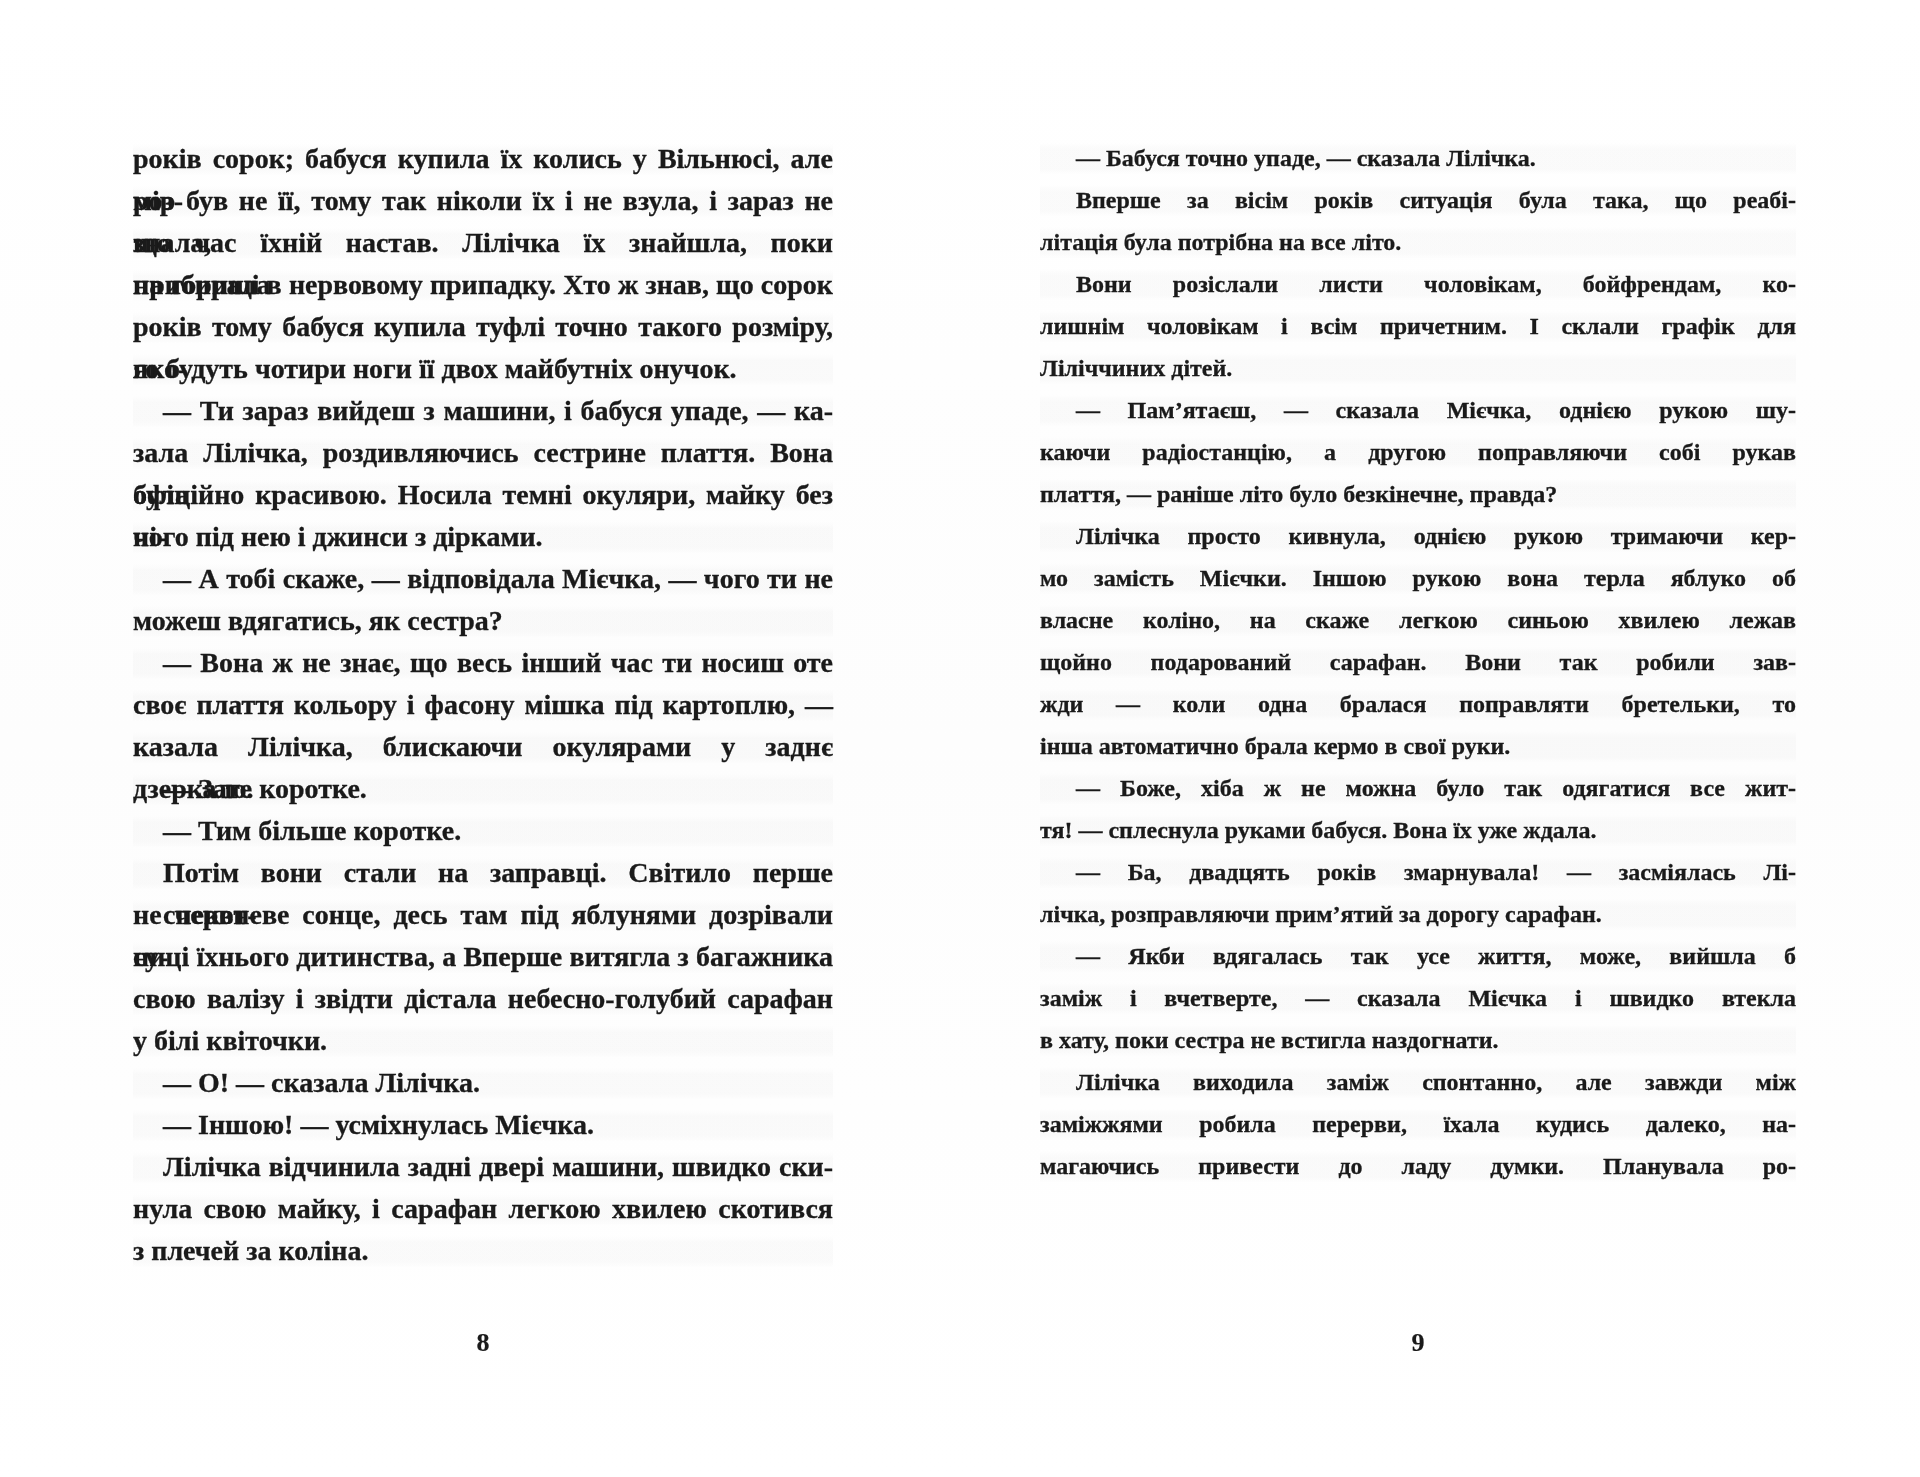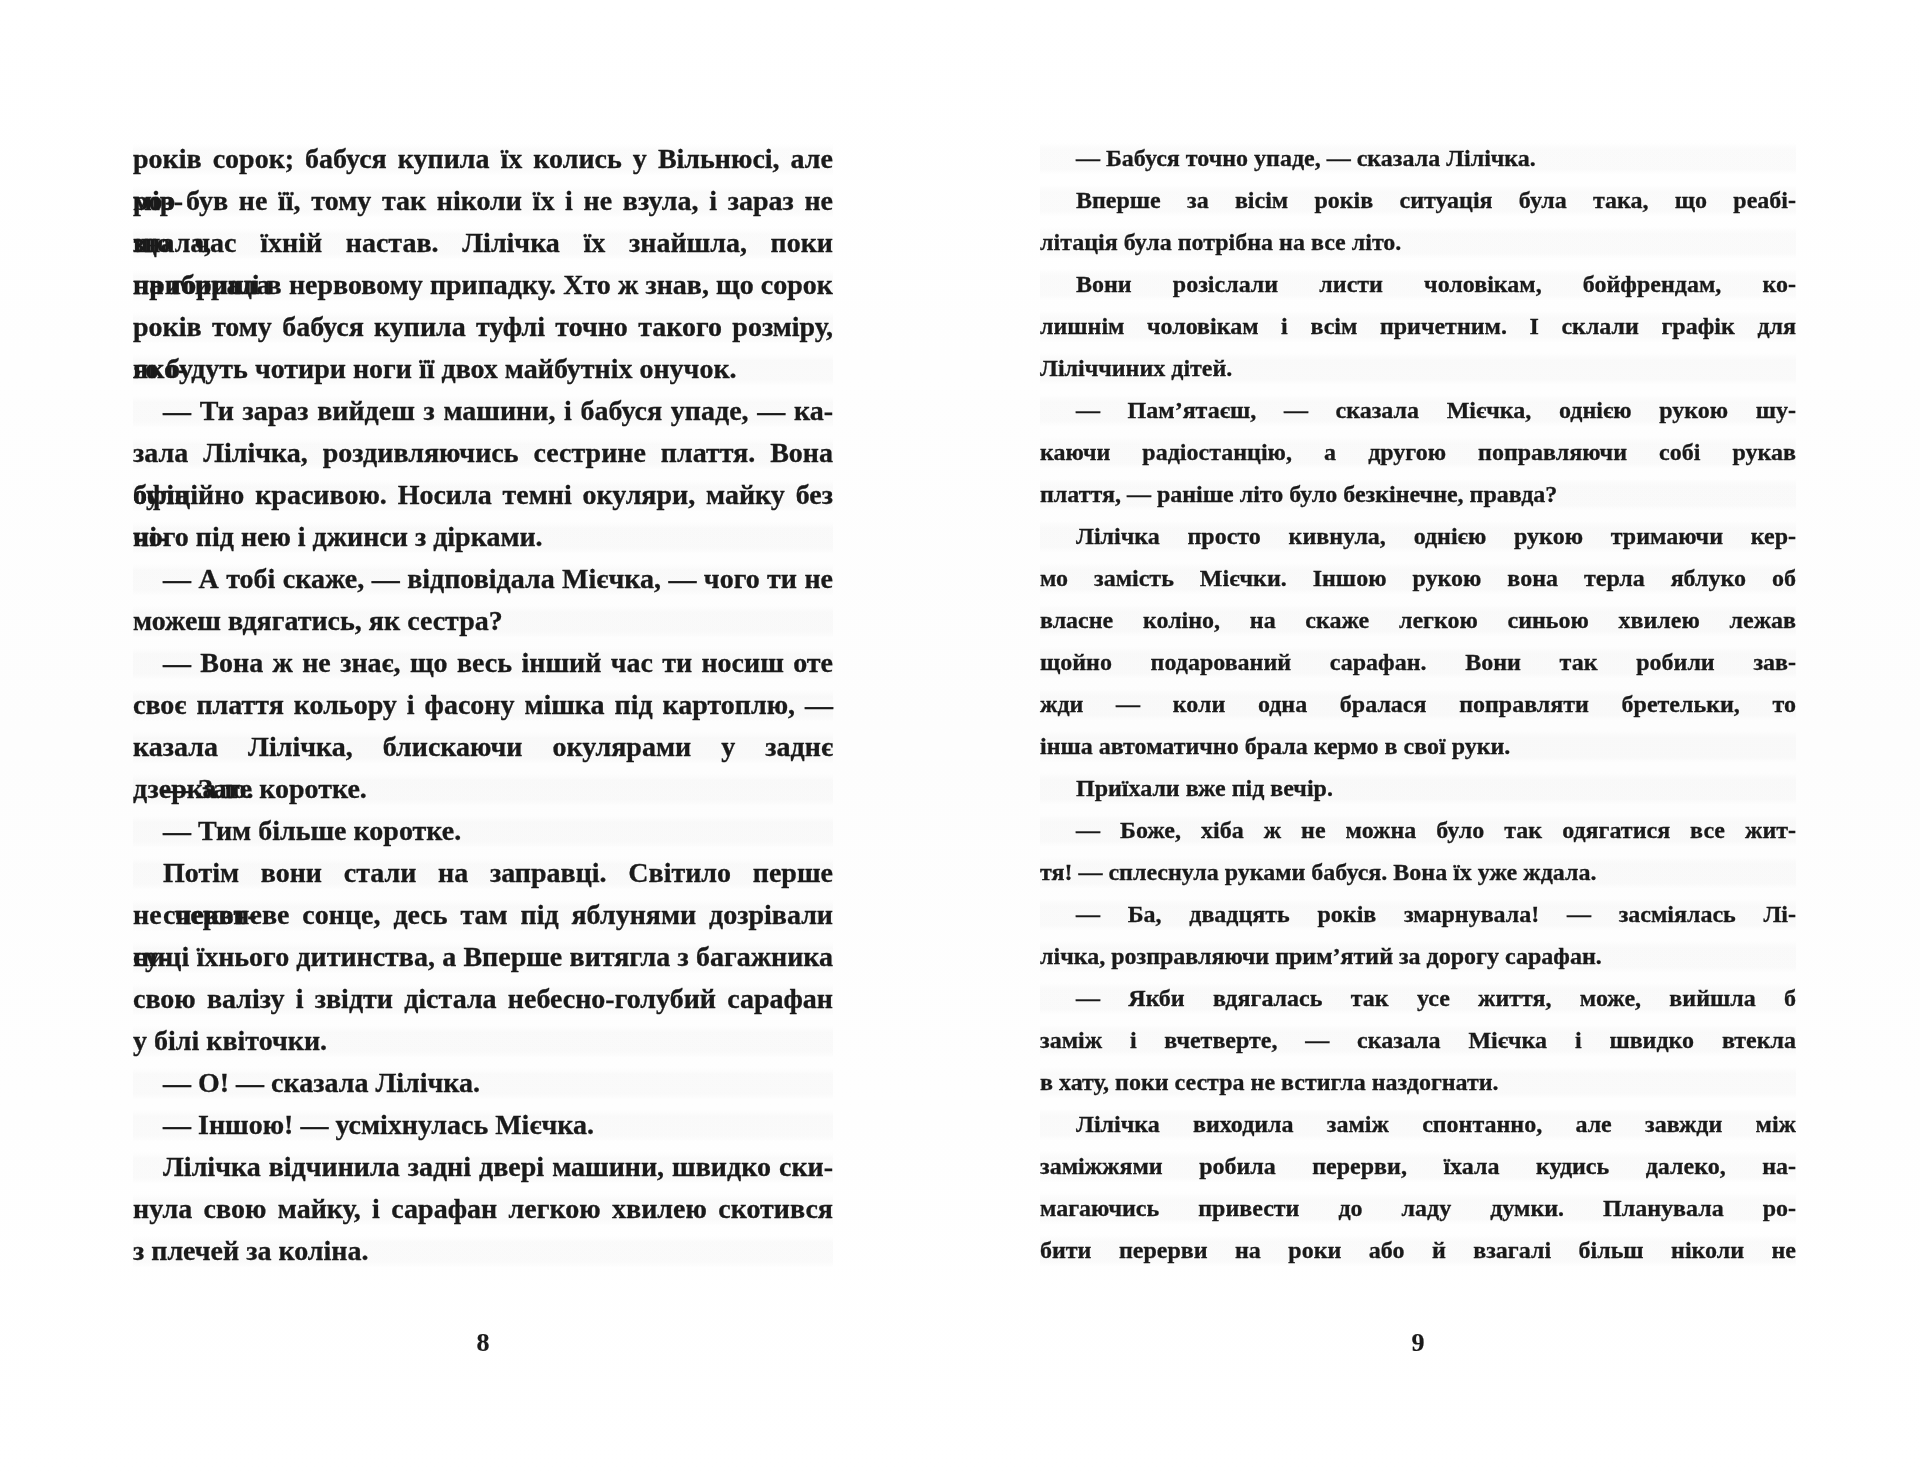--- a/index.html
+++ b/index.html
@@ -103,29 +103,27 @@
         <div class="line flush">Ліліччиних дітей.</div>
         <div class="line indent">— Пам’ятаєш, — сказала Мієчка, однією рукою шу-</div>
         <div class="line">каючи радіостанцію, а другою поправляючи собі рукав</div>
         <div class="line flush">плаття, — раніше літо було безкінечне, правда?</div>
         <div class="line indent">Лілічка просто кивнула, однією рукою тримаючи кер-</div>
         <div class="line">мо замість Мієчки. Іншою рукою вона терла яблуко об</div>
         <div class="line">власне коліно, на скаже легкою синьою хвилею лежав</div>
         <div class="line">щойно подарований сарафан. Вони так робили зав-</div>
         <div class="line">жди — коли одна бралася поправляти бретельки, то</div>
         <div class="line flush">інша автоматично брала кермо в свої руки.</div>
-        <div class="line indent flush">Приїхали вже під вечір.</div>
         <div class="line indent">— Боже, хіба ж не можна було так одягатися все жит-</div>
         <div class="line flush">тя! — сплеснула руками бабуся. Вона їх уже ждала.</div>
         <div class="line indent">— Ба, двадцять років змарнувала! — засміялась Лі-</div>
         <div class="line flush">лічка, розправляючи прим’ятий за дорогу сарафан.</div>
         <div class="line indent">— Якби вдягалась так усе життя, може, вийшла б</div>
         <div class="line">заміж і вчетверте, — сказала Мієчка і швидко втекла</div>
         <div class="line flush">в хату, поки сестра не встигла наздогнати.</div>
         <div class="line indent">Лілічка виходила заміж спонтанно, але завжди між</div>
         <div class="line">заміжжями робила перерви, їхала кудись далеко, на-</div>
         <div class="line">магаючись привести до ладу думки. Планувала ро-</div>
-        <div class="line">бити перерви на роки або й взагалі більш ніколи не</div>
       </div>
     <div class="page-number">9</div>
   </section>
 
 </div>
 
 </body></html>

